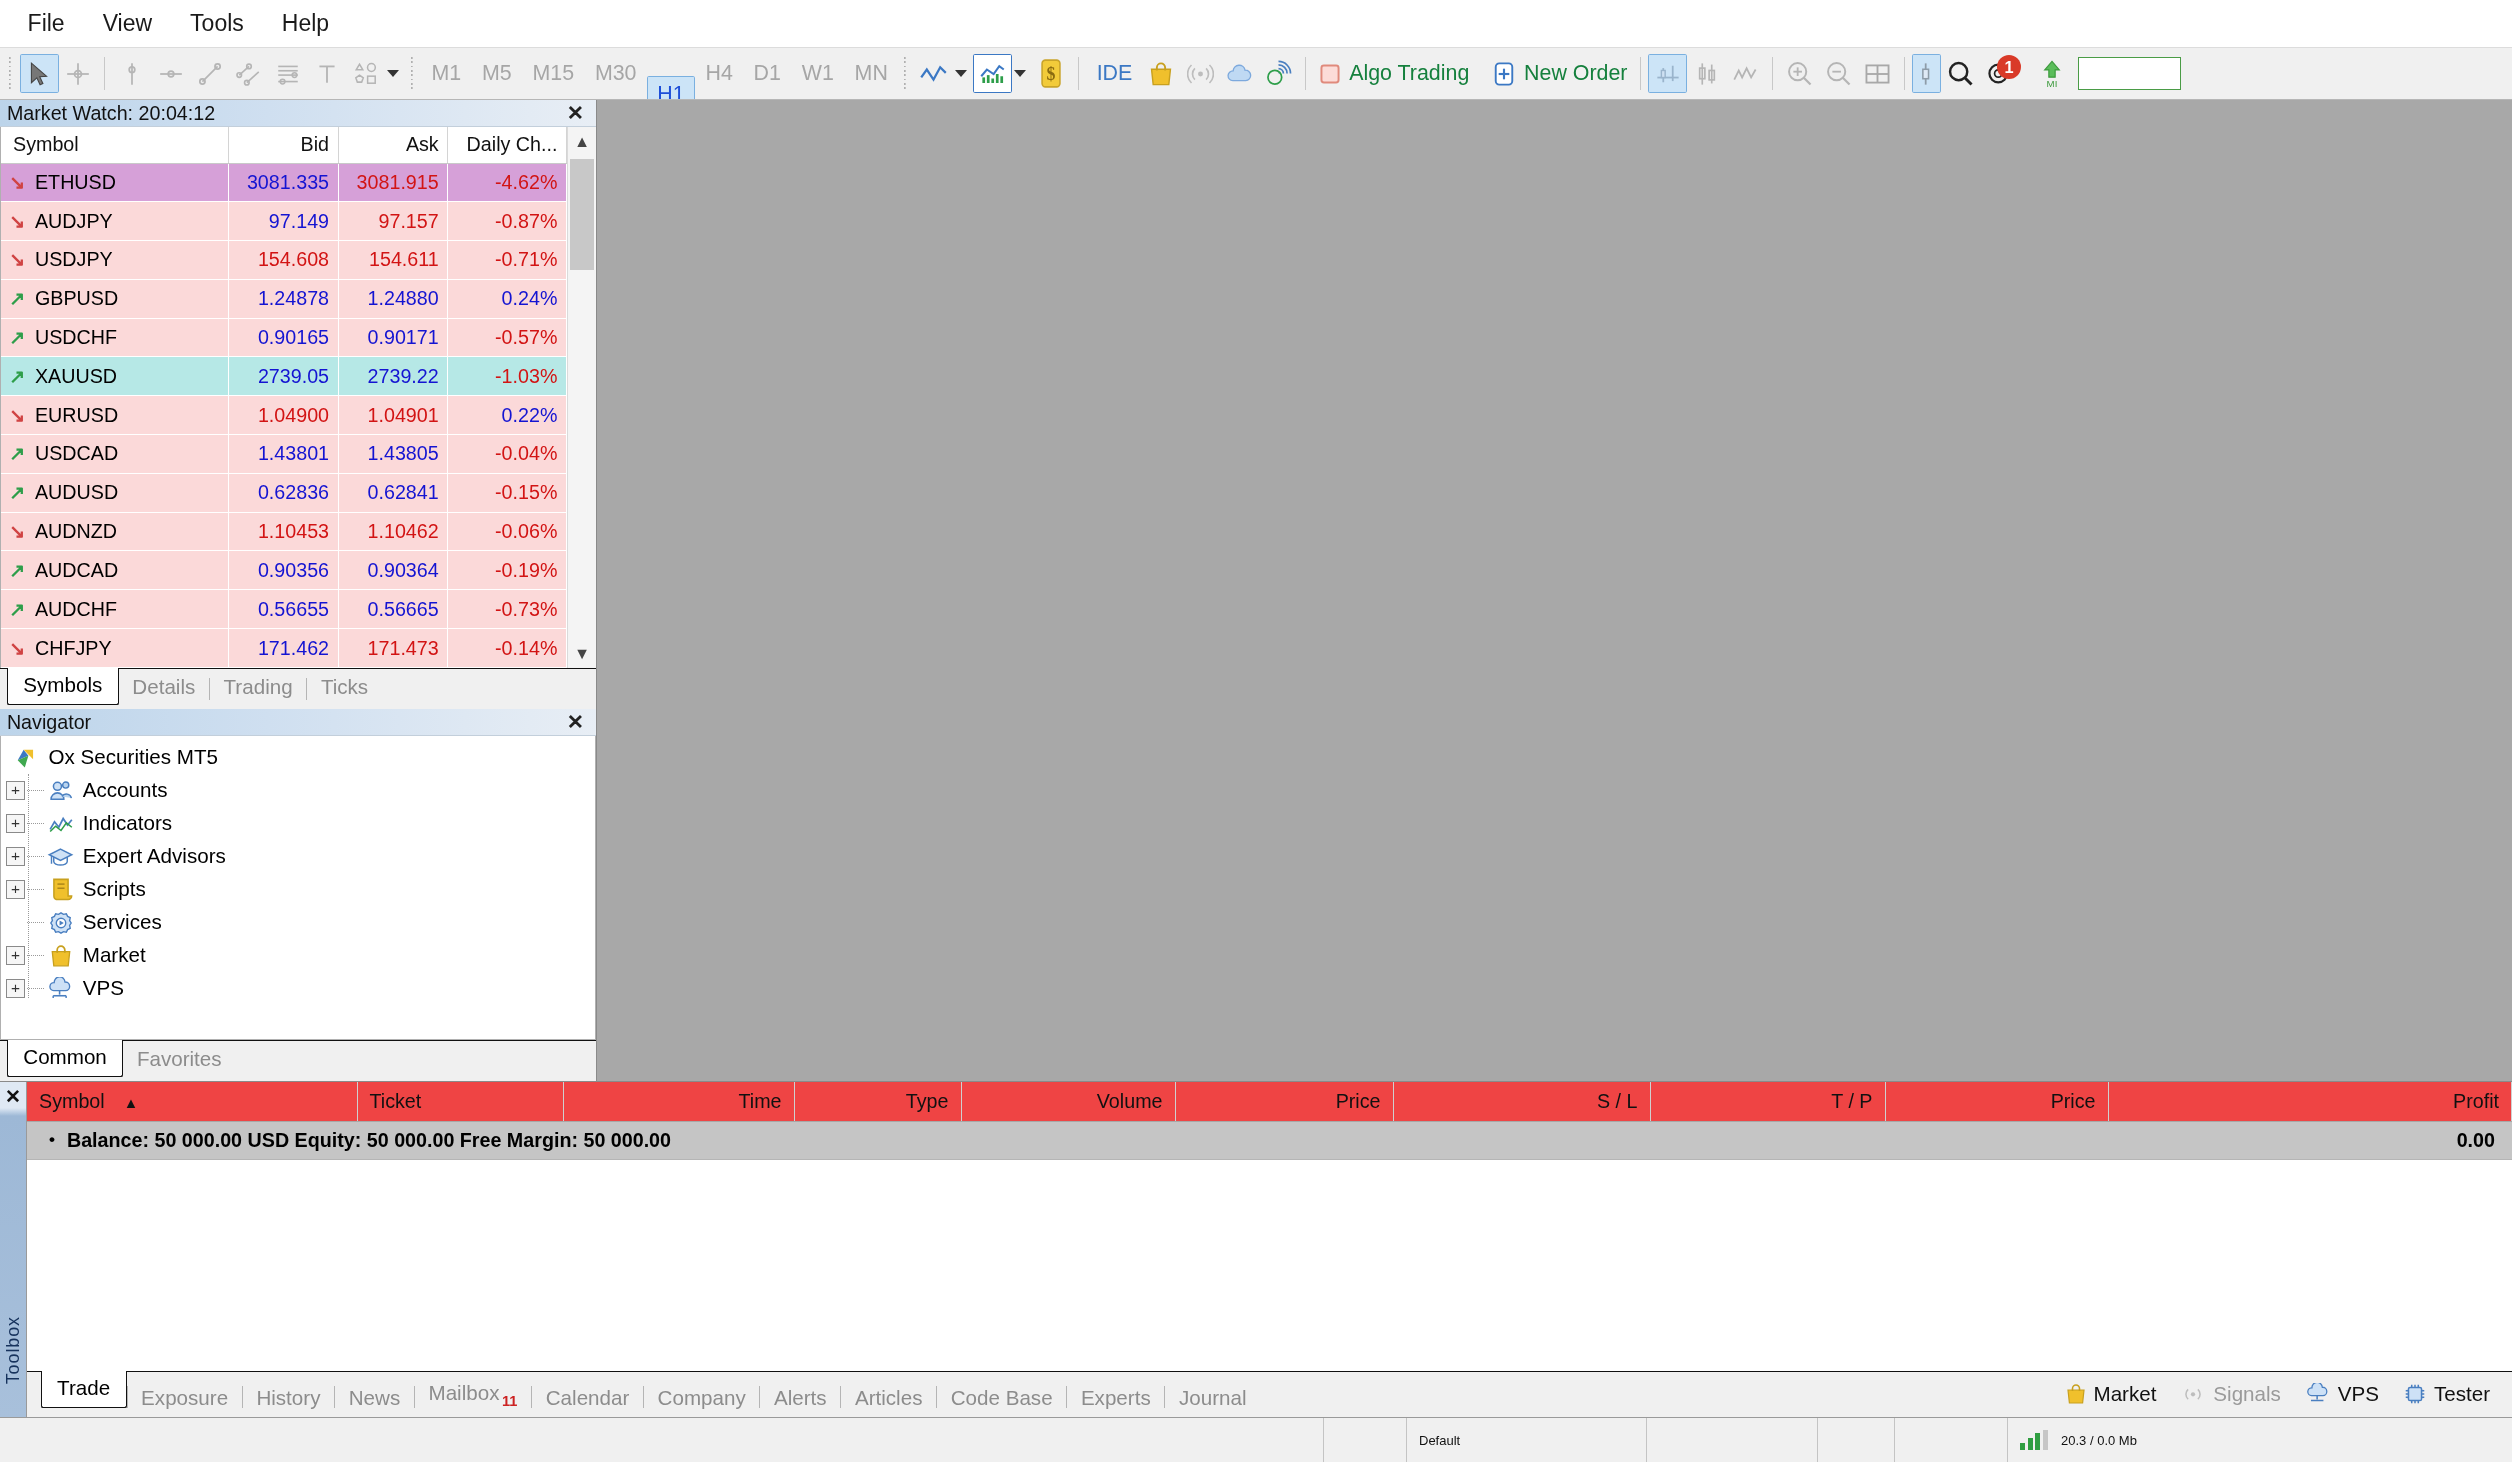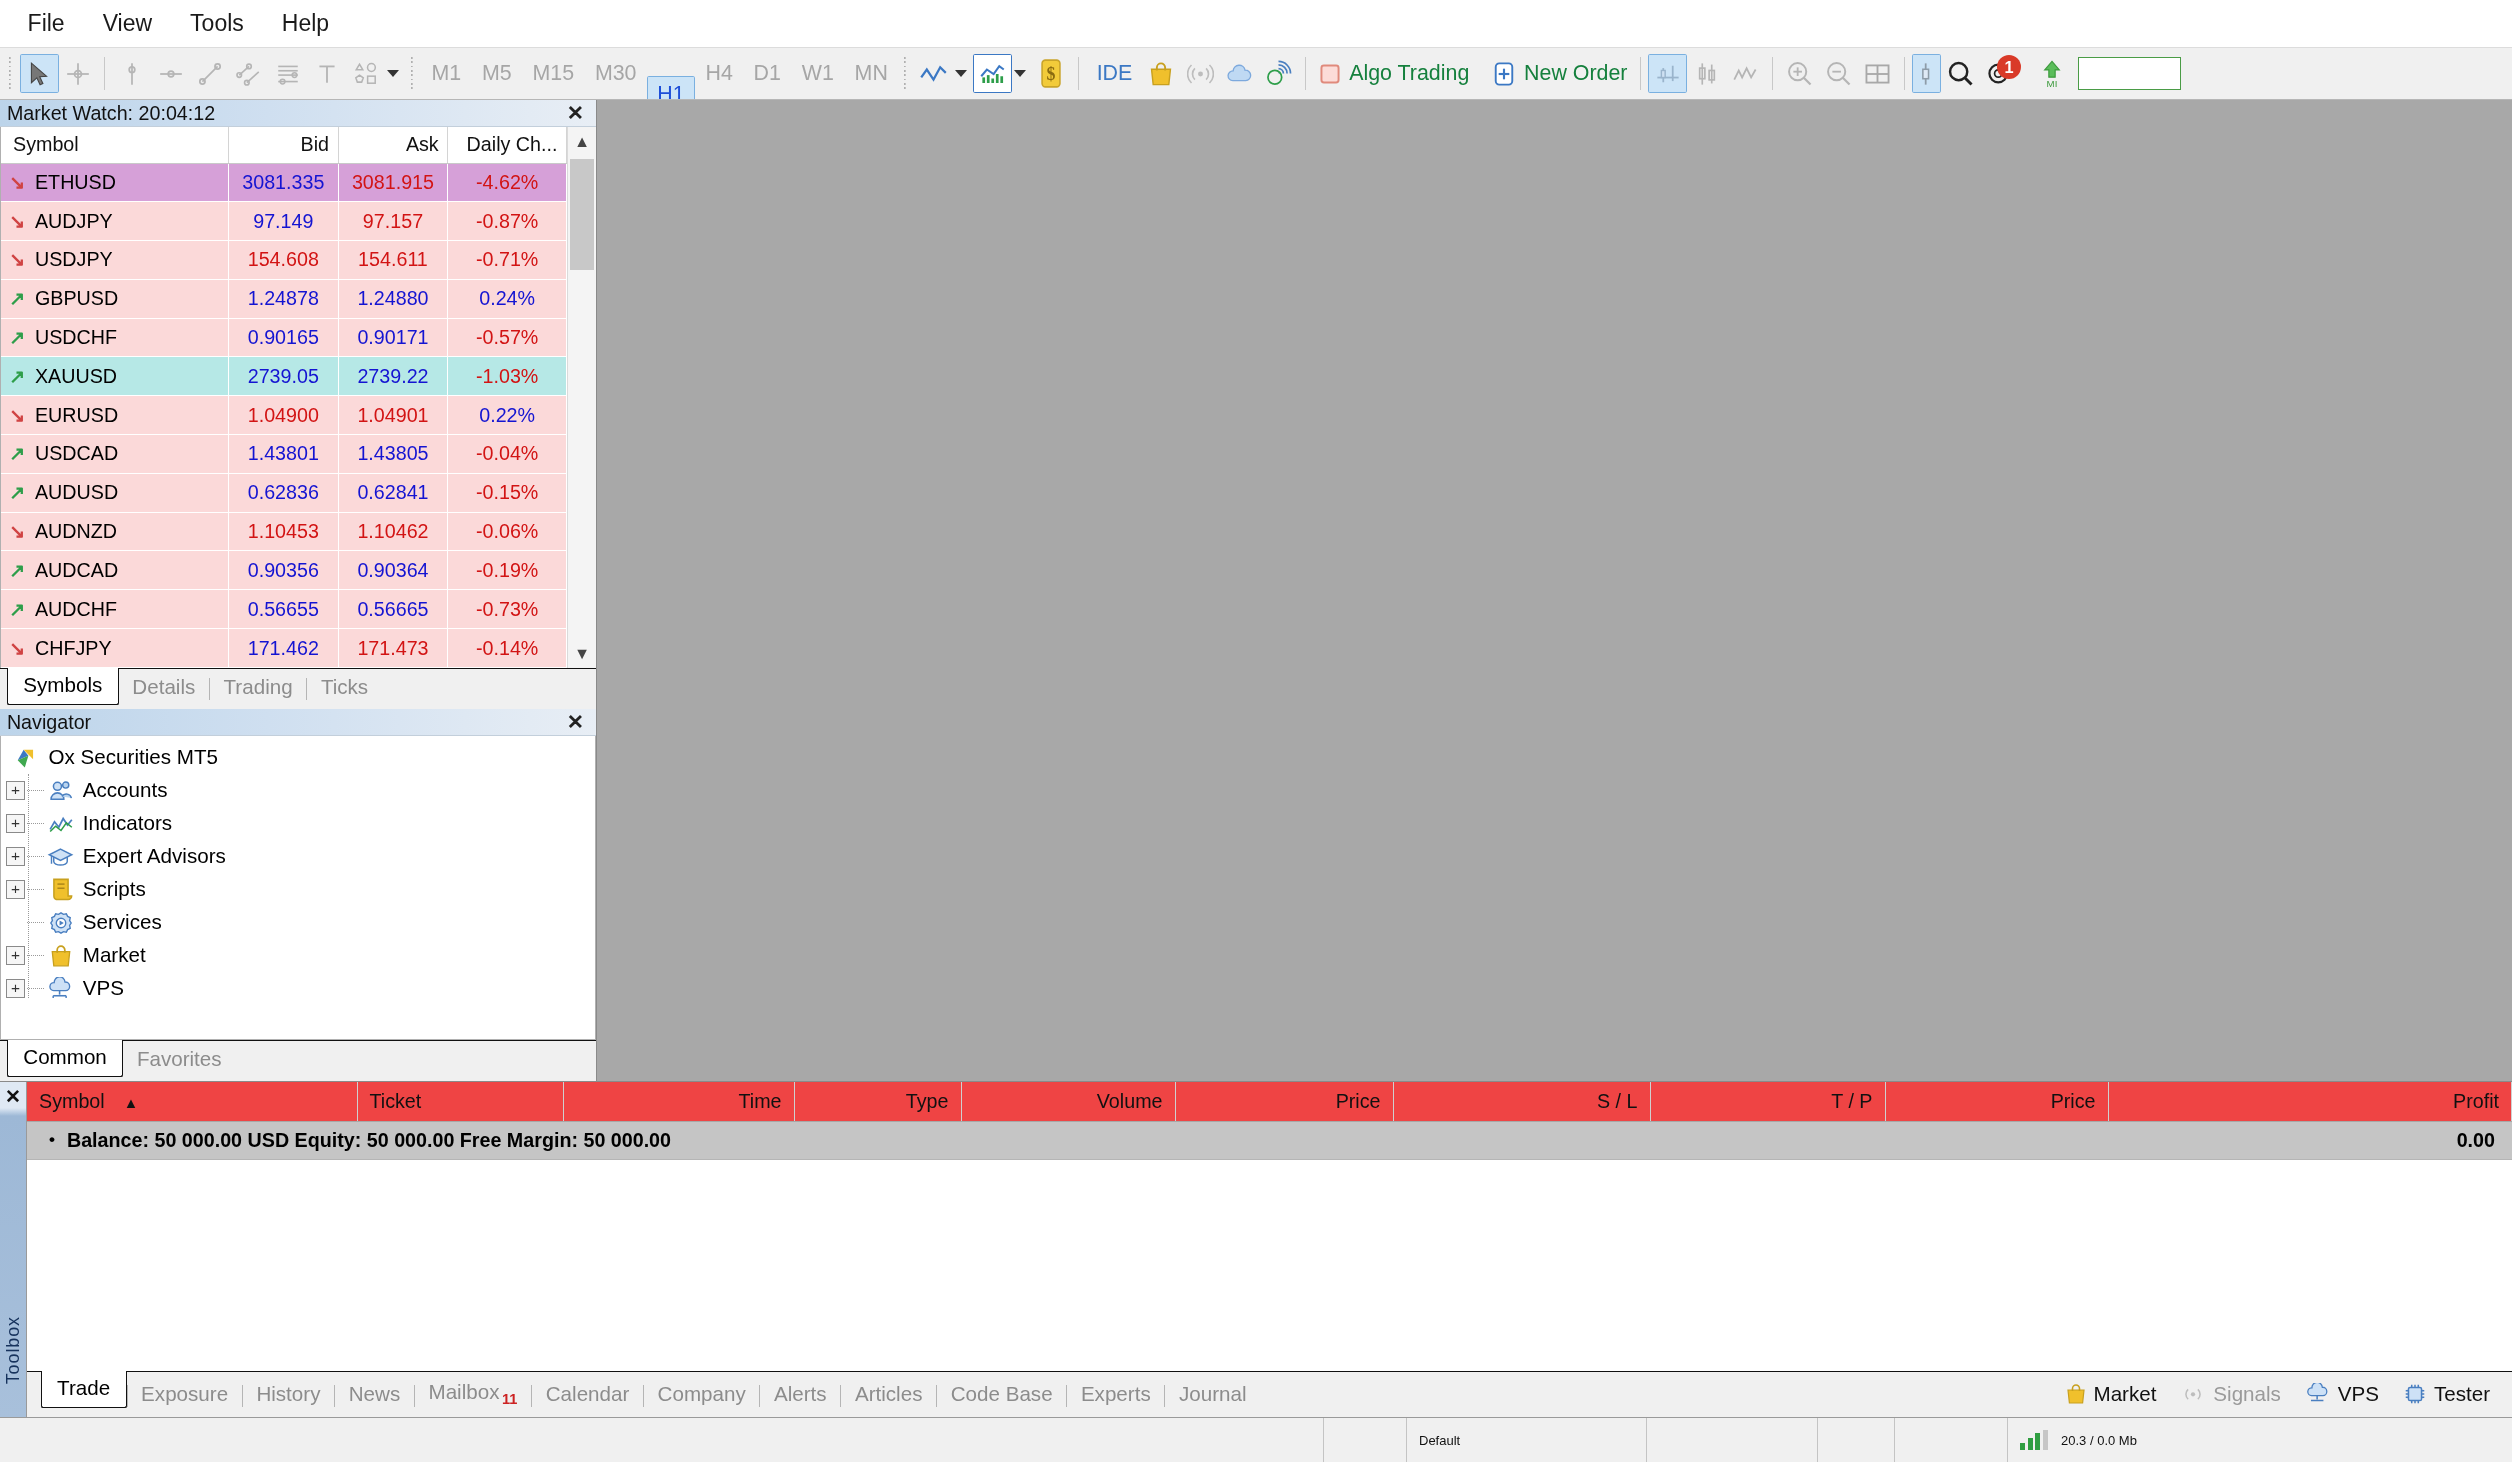--- a/index.html
+++ b/index.html
@@ -191,21 +191,21 @@
     color: #111;
     padding: 0 8.6px;
     text-align: right;
   }
   .mw-table th.left { text-align: left; padding-left: 12px; }
   .mw-table td {
     height: 34px;
     border-right: 0.9px solid rgba(255,255,255,0.55);
     border-bottom: 0.9px solid rgba(255,255,255,0.6);
     padding: 0 8.6px;
-    text-align: center;
+    text-align: right;
     white-space: nowrap;
     overflow: hidden;
   }
   .mw-table td.sym {
     text-align: left;
     color: #000;
     padding-left: 5.1px;
   }
   .arrow-ico {
     display: inline-block;
@@ -980,21 +980,21 @@
             </tr>
           </thead>
       </table>
       <div class="summary-row">
         <span class="dot">•</span>
         <span>Balance: 50 000.00 USD  Equity: 50 000.00  Free Margin: 50 000.00</span>
         <span class="profit">0.00</span>
       </div>
       <div class="tbx-filler"></div>
       <div class="tbx-tabs">
-        <div id="tbx-tab-list" style="display:flex;align-items:center;">
+        <div id="tbx-tab-list" style="display:flex;align-items:flex-end;">
             <div class="ptab active"><span>Trade</span></div>
             <div class="ptab-div" style="margin-top: 11px;"></div>
             <div class="ptab"><span>Exposure</span></div>
             <div class="ptab-div" style="margin-top: 11px;"></div>
             <div class="ptab"><span>History</span></div>
             <div class="ptab-div" style="margin-top: 11px;"></div>
             <div class="ptab"><span>News</span></div>
             <div class="ptab-div" style="margin-top: 11px;"></div>
             <div class="ptab"><span>Mailbox</span><span class="mailbox-badge">11</span></div>
             <div class="ptab-div" style="margin-top: 11px;"></div>

